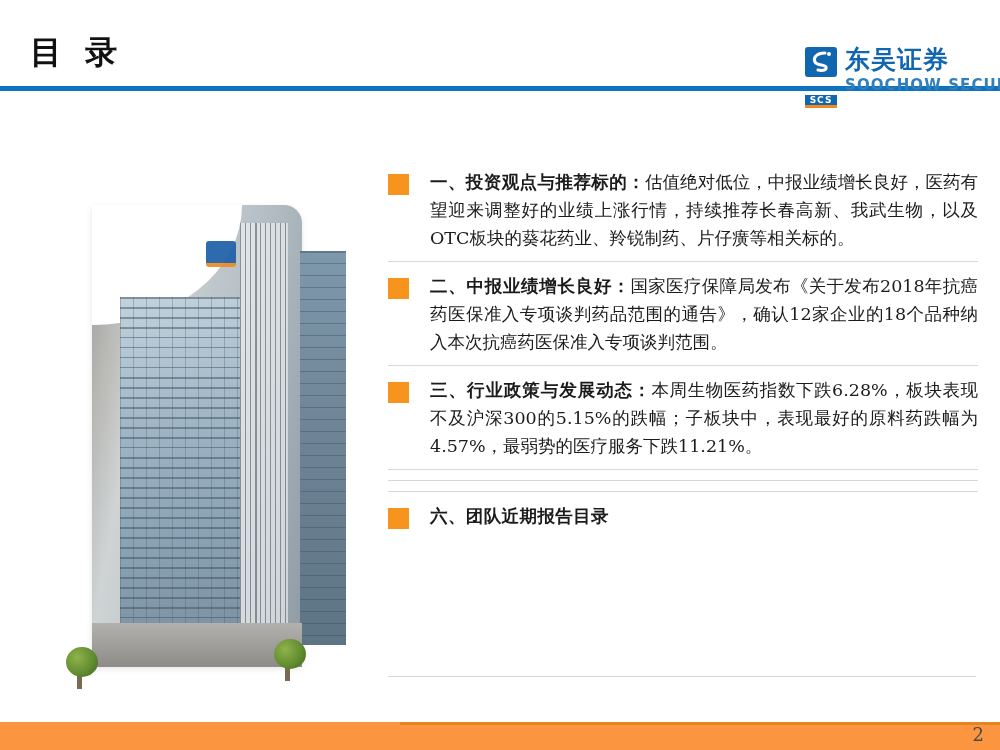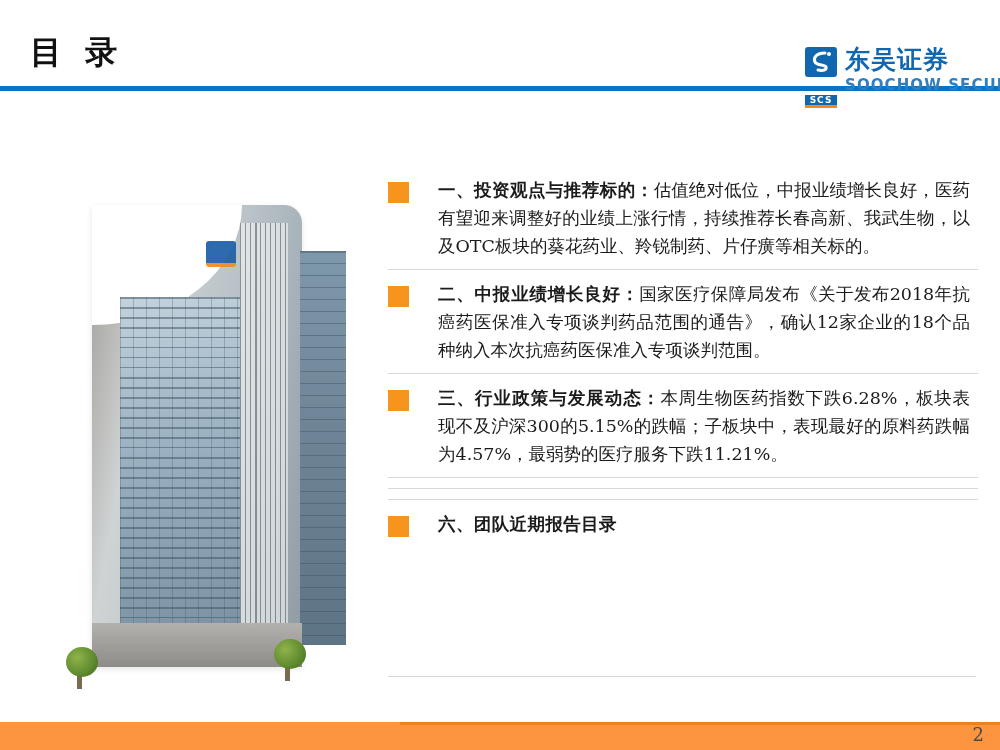--- a/index.html
+++ b/index.html
@@ -225,21 +225,21 @@
     width: 21px;
     height: 21px;
     background: #F7941E;
   }
   .agenda-text {
     font-family: "DejaVu Serif", "Liberation Serif", serif;
     font-size: 17.5px;
     line-height: 28px;
     color: #1b1b1b;
     text-align: justify;
-    margin: 8px;
+    margin: 0;
   }
   .agenda-text b {
     font-weight: bold;
     letter-spacing: .4px;
   }
   .agenda-sep {
     height: 1px;
     background: #d8d8d8;
     margin: 9px 0 10px 0;
     box-shadow: 0 2px 3px -1px rgba(0,0,0,.13);

